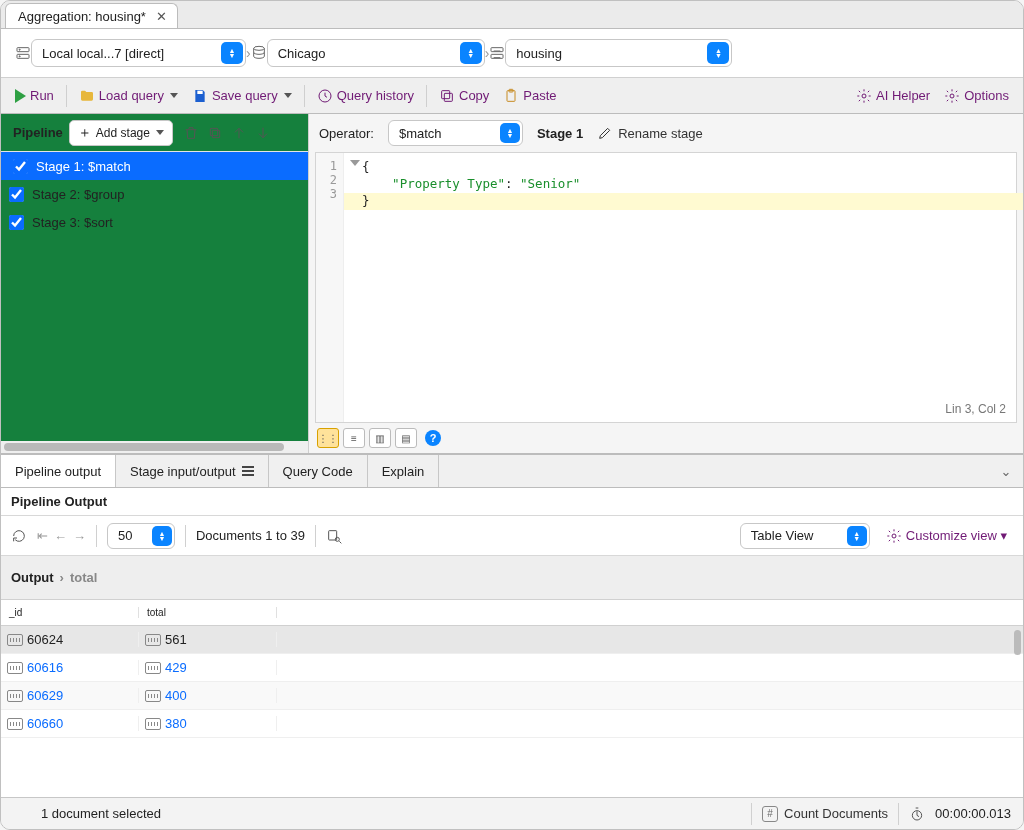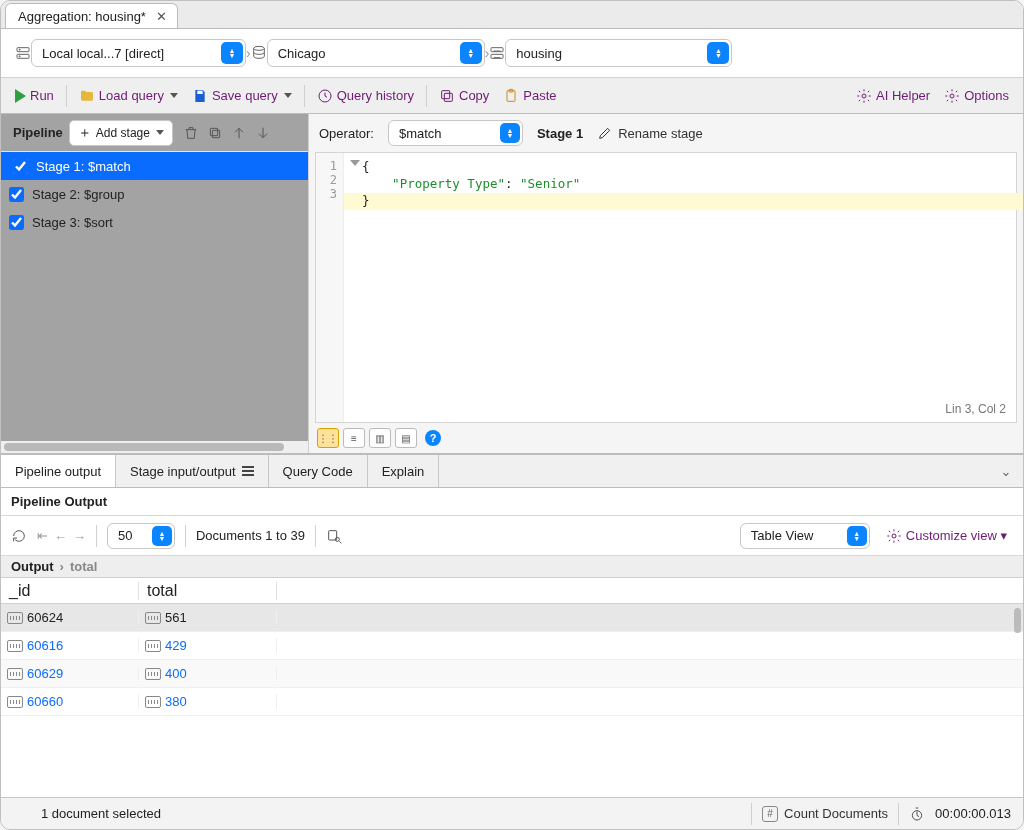--- a/index.html
+++ b/index.html
@@ -103,21 +103,21 @@
   }
   .sep { width: 1px; height: 22px; background: #cfcfcf; margin: 0 4px; }
   .tri-down { width: 0; height: 0; border-left: 4px solid transparent; border-right: 4px solid transparent; border-top: 5px solid #555; margin-left: 2px; }
   .run-tri { width: 0; height: 0; border-top: 7px solid transparent; border-bottom: 7px solid transparent; border-left: 11px solid #2ea043; }
 
   
   .split {
     display: flex;
     height: 340px;
     border-bottom: 1px solid #bcbcbc;
-    background: #a3a3a3;
+    background: #15803d;
   }
   .pipe-col {
     width: 308px;
     border-right: 1px solid #cfcfcf;
     display: flex;
     flex-direction: column;
   }
   .pipe-hdr {
     height: 38px;
     display: flex;
@@ -270,36 +270,36 @@
   }
   .navarr { display:flex; gap:6px; color:#999; }
   .navarr span { cursor:pointer; }
   .page-sel { height:26px; border:1px solid #c7c7c7; border-radius:6px; background:#fff; position:relative; display:flex; align-items:center; padding:0 26px 0 10px; width:68px; }
   .page-sel .caret { position:absolute; right:2px; top:2px; width:20px; height:20px; background:#0a84ff; border-radius:5px; display:flex; align-items:center; justify-content:center; color:#fff; }
   .vsep { width:1px; height:22px; background:#d0d0d0; }
   .view-sel { height:26px; border:1px solid #c7c7c7; border-radius:6px; background:#fff; position:relative; display:flex; align-items:center; padding:0 8px 0 10px; width:130px; margin-left:auto; }
   .view-sel .caret { position:absolute; right:2px; top:2px; width:20px; height:20px; background:#0a84ff; border-radius:5px; display:flex; align-items:center; justify-content:center; color:#fff; }
 
   .bc-path {
-    height: 22px; background:#eee;
+    height: 44px; background:#eee;
     display:flex; align-items:center; gap:6px;
     padding: 0 10px;
     border-bottom: 1px solid #d0d0d0;
     font-weight: 600;
   }
   .bc-path .sub { color:#888; }
 
   
   .tbl { flex:1; display:flex; flex-direction:column; background:#fff; overflow:hidden; }
   .tbl-cols {
     height: 26px;
     display:flex; align-items:center;
     border-bottom: 1px solid #d0d0d0;
   }
-  .tbl-cols .c { padding:0 8px; border-right:1px solid #e0e0e0; font-size:16px; }
+  .tbl-cols .c { padding:0 8px; border-right:1px solid #e0e0e0; font-size:10px; }
   .c.id { width: 138px; }
   .c.v  { width: 138px; }
   .tbl-rows { flex:1; overflow:auto; position:relative; }
   .row { height: 28px; display:flex; align-items:center; border-bottom: 1px solid #efefef; }
   .row.sel { background:#e7e7e7; }
   .row:nth-child(even):not(.sel) { background:#f9f9f9; }
   .cell { display:flex; align-items:center; gap:4px; padding:0 6px; }
   .cell.id { width:138px; border-right:1px solid #efefef; }
   .cell.v  { width:138px; border-right:1px solid #efefef; }
   .rec-ico { width:16px; height:12px; border:1px solid #888; border-radius:2px; display:flex; align-items:center; justify-content:center; }

